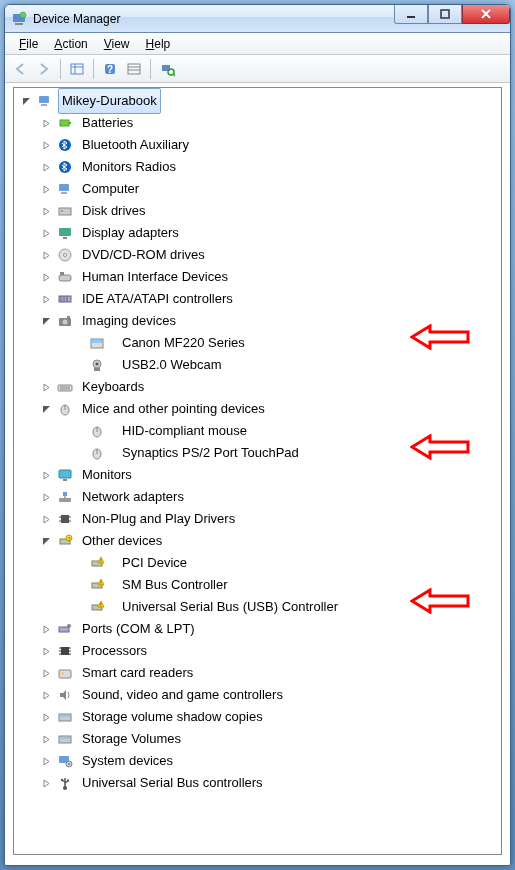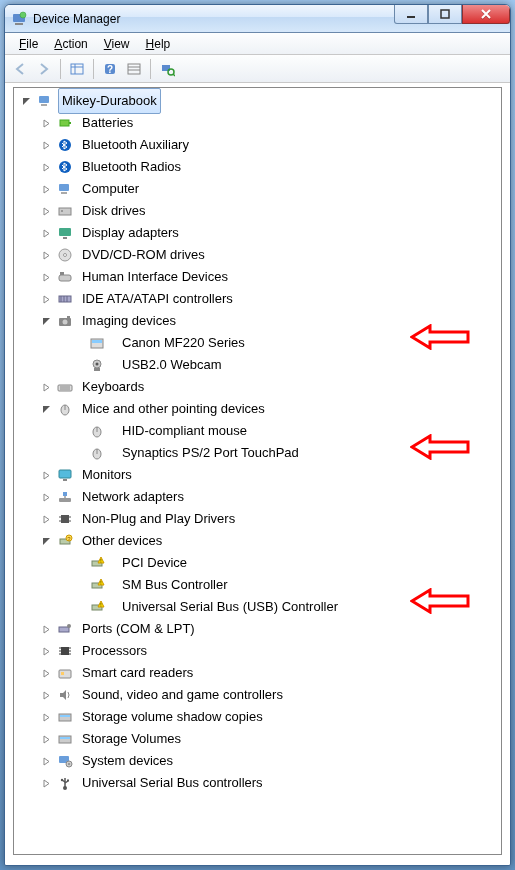--- a/index.html
+++ b/index.html
@@ -244,21 +244,21 @@
                   <svg width="9" height="9">
                     <path d="M2 1 L7 4.5 L2 8 Z" fill="#fff" stroke="#888"></path>
                   </svg>
                 </span>
     <span class="devicon">
                   <svg width="16" height="16" viewBox="0 0 16 16">
                     <circle cx="8" cy="8" r="6" fill="#1060c0"></circle>
                     <path d="M7 4 L10 6 L7 8 L10 10 L7 12 M7 4 V12 M5 6 L7 8 M5 10 L7 8" stroke="#fff" stroke-width="1" fill="none"></path>
                   </svg>
                 </span>
-    <span class="label">Bluetooth Radios</span>
+    <span class="label">Monitors Radios</span>
   </div>
             </li>
             <li class="d1">
               <div class="row">
     <span class="exp">
                   <svg width="9" height="9">
                     <path d="M2 1 L7 4.5 L2 8 Z" fill="#fff" stroke="#888"></path>
                   </svg>
                 </span>
     <span class="devicon">

